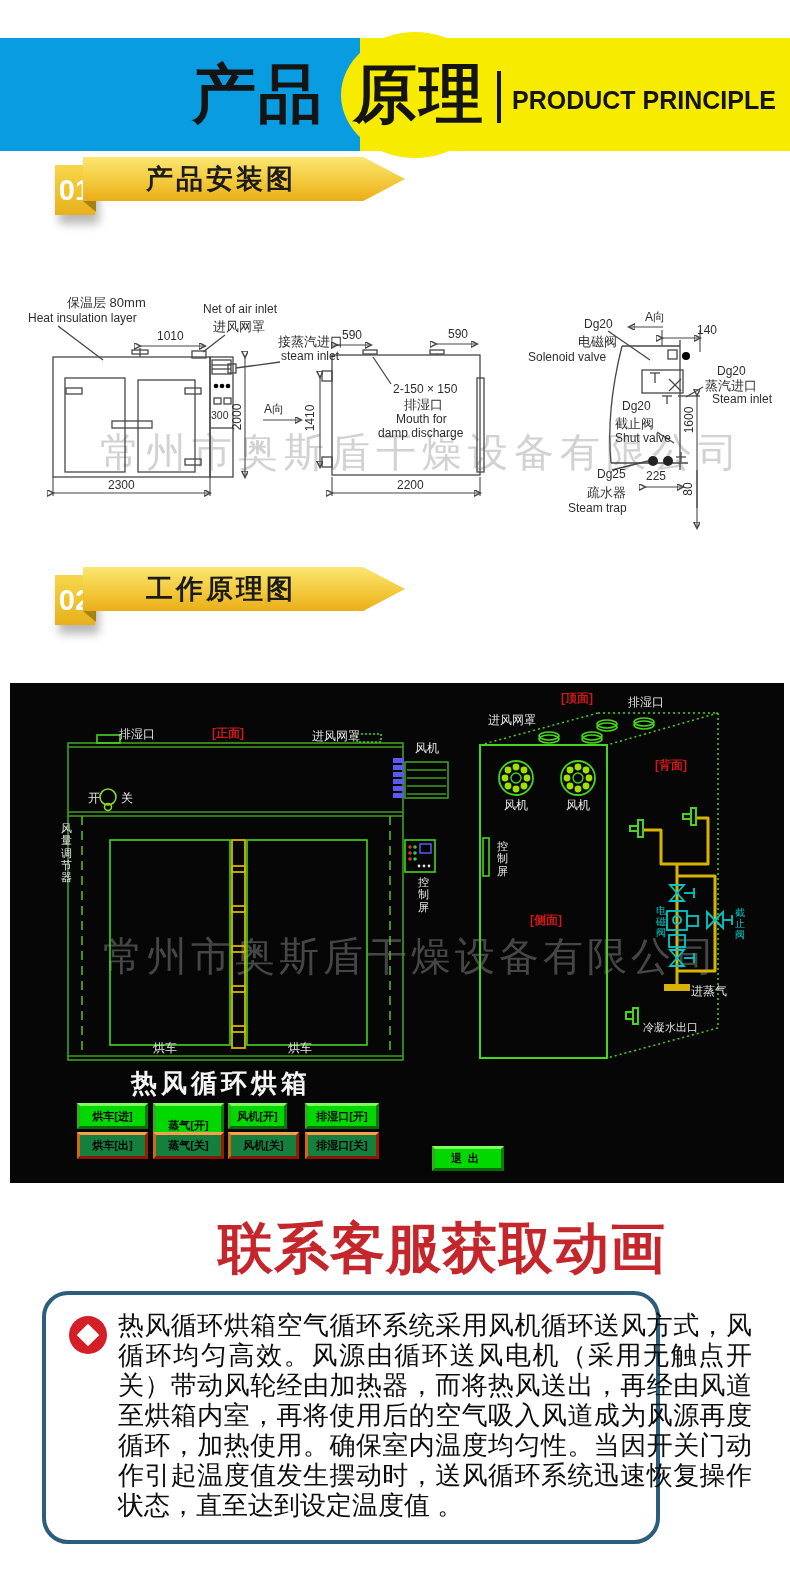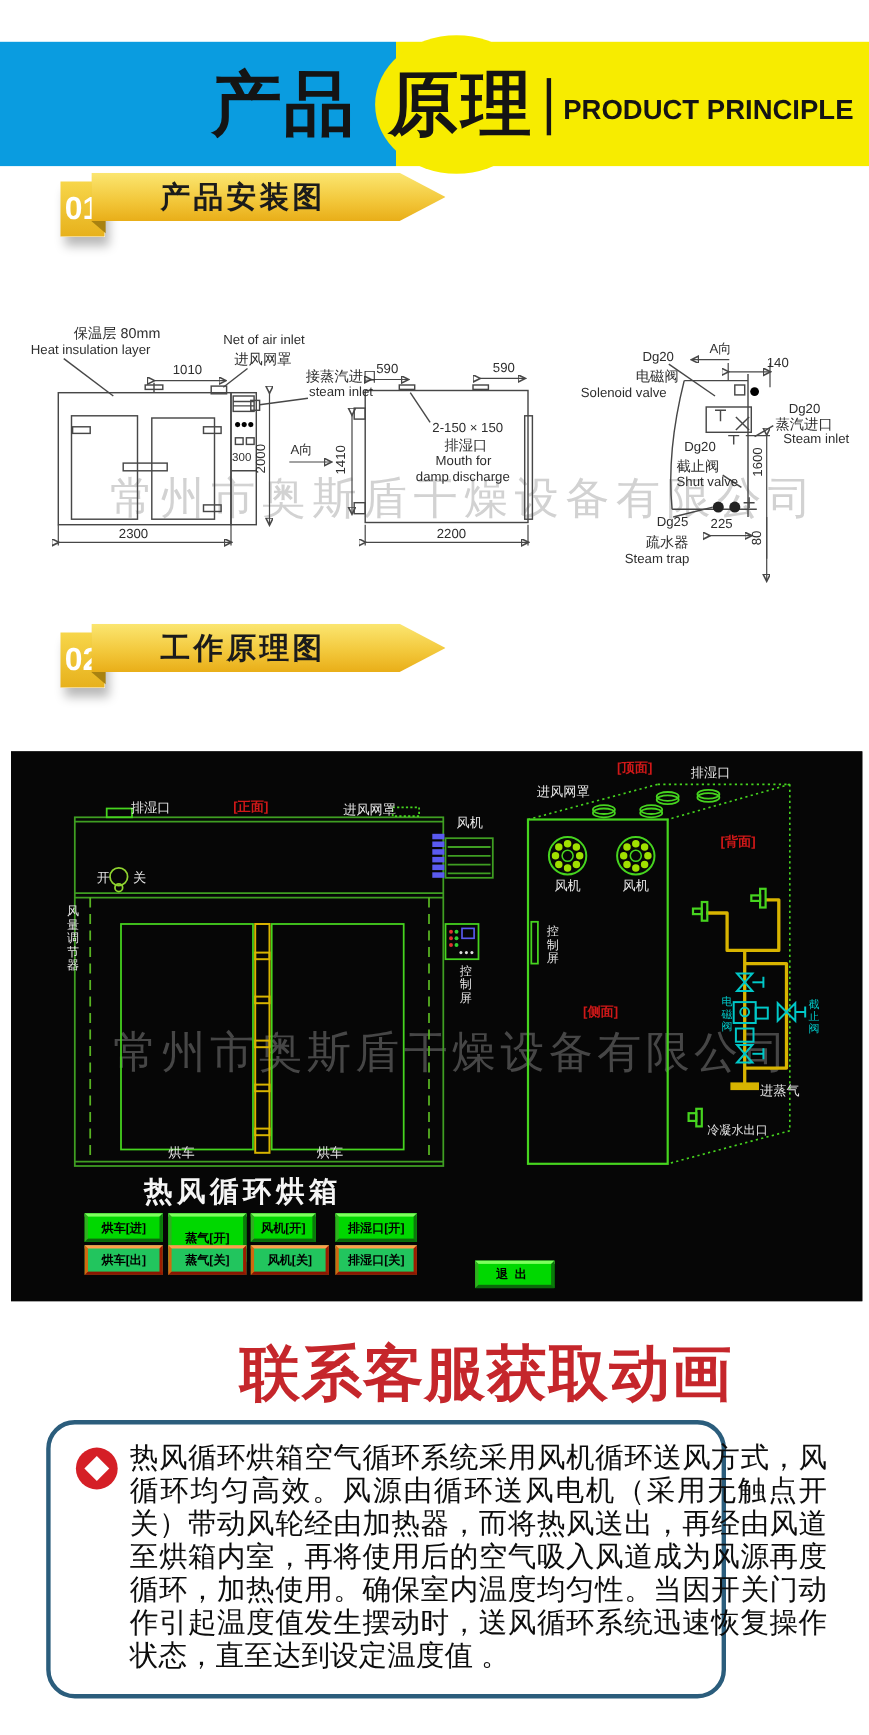--- a/index.html
+++ b/index.html
@@ -39,21 +39,21 @@
   #install-svg line,#install-svg rect,#install-svg path,#install-svg polyline{stroke:#474747;fill:none;stroke-width:1.3;}
   #install-svg .dim{stroke-width:1.1;}
   #cad-svg{position:absolute;left:10px;top:683px;background:#060606;}
   #cad-svg text{fill:#e6e6e6;font-size:12px;}
   #cad-svg .red{fill:#d01818;font-weight:bold;}
   #cad-svg .cyan{fill:#00c8c8;font-size:10px;}
   
   .btn{position:absolute;display:flex;align-items:center;justify-content:center;
        font-size:11px;font-weight:bold;color:#000;box-sizing:border-box;cursor:pointer;}
   .btn.g{background:#00d800;border:3px solid;border-color:#7dff5e #0b7a0b #0a6a0a #2fae1f;}
-  .btn.r{background:#22c55e;border:3px solid;border-color:#ff9e4a #9c1c00 #8a1600 #d06a10;}
+  .btn.r{background:#15803d;border:3px solid;border-color:#ff9e4a #9c1c00 #8a1600 #d06a10;}
   
   #contact-title{position:absolute;left:0;top:1212px;width:790px;text-align:center;
        font-size:55px;font-weight:900;color:#c5262b;letter-spacing:1px;padding-left:47px;}
   
   #desc-box{position:absolute;left:42px;top:1291px;width:618px;height:253px;
        border:4px solid #2b5d7c;border-radius:26px;background:#fff;box-sizing:border-box;}
   #desc-icon{position:absolute;left:23px;top:21px;width:38px;height:38px;border-radius:50%;
        background:#d51f26;display:flex;align-items:center;justify-content:center;}
   #desc-icon .diamond{width:16px;height:16px;background:#fff;transform:rotate(45deg);}
   #desc-text{position:absolute;left:72px;top:15px;width:634px;

